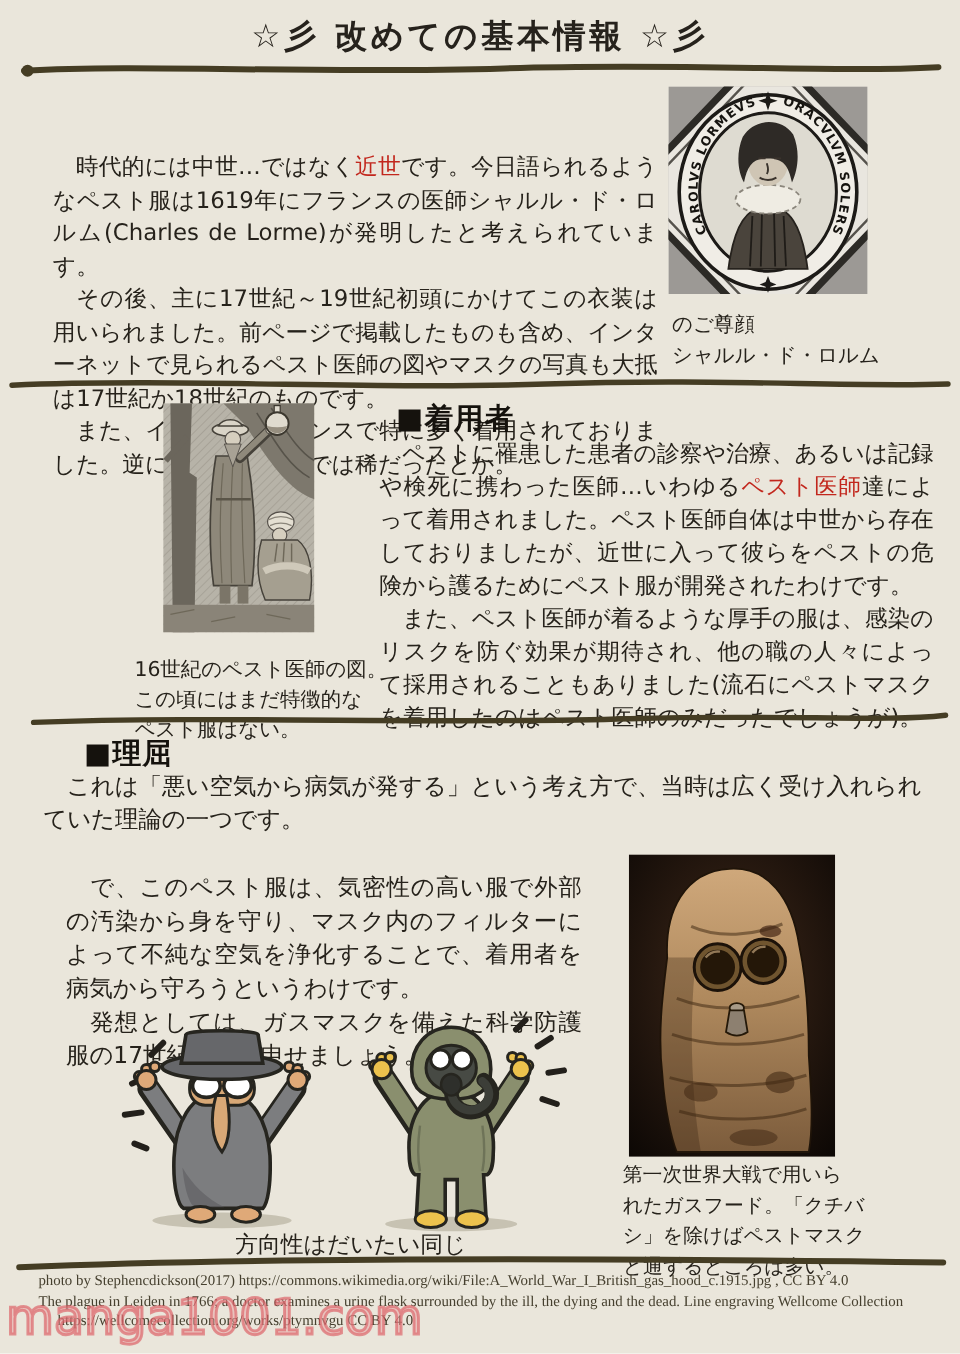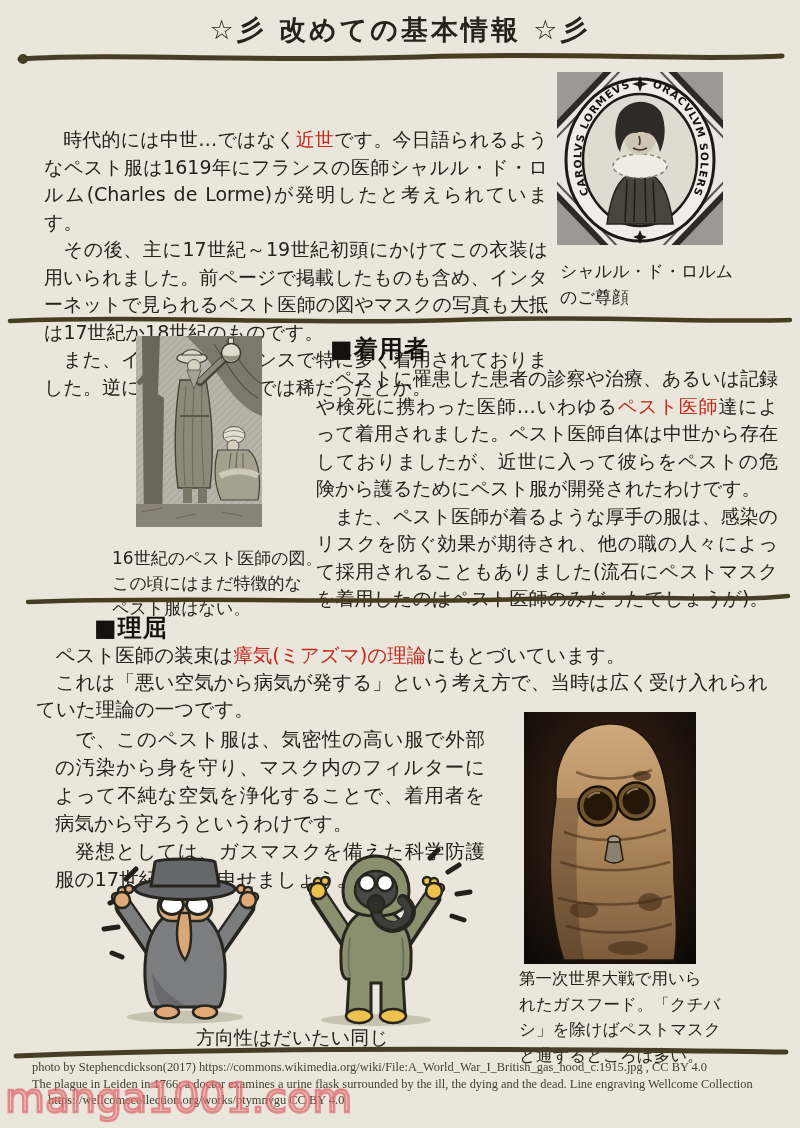--- a/index.html
+++ b/index.html
@@ -22,21 +22,21 @@
   .caption{position:absolute; font-size:17px; line-height:26px; font-weight:500; color:#26221b;}
   .caption div{white-space:nowrap;}
   #era-body{left:44px; top:110px; width:504px;margin-top:16px;}
   #era-heading{left:62px; top:78px;}
   #portrait-fig{left:557px; top:72px; width:166px; height:173px;}
   #portrait-caption{left:560px; top:258px;}
   #wearer-heading{left:330px; top:333px;}
   #wearer-body{left:316px; top:365px; width:462px;}
   #doctor16-fig{left:136px; top:336px; width:126px; height:191px;}
   #doctor16-caption{left:112px; top:546px; line-height:25px;}
-  #logic-heading{left:70px; top:612px;margin-left:24px;}
+  #logic-heading{left:70px; top:612px;}
   #logic-body-full{left:36px; top:642px; width:732px; font-size:19.5px; line-height:27px;}
   #logic-body-narrow{left:55px; top:726px; width:430px; font-size:19.5px; line-height:28px;}
   #cartoon-doctor{left:92px; top:853px; width:183px; height:174px;}
   #cartoon-gas{left:278px; top:848px; width:198px; height:181px;}
   #cartoon-caption{left:196px; top:1024px; font-size:19px; font-weight:500;}
   #hood-fig{left:524px; top:712px; width:172px; height:252px;}
   #hood-caption{left:519px; top:966px; font-size:16.5px; line-height:25.5px;}
   #footer{
     position:absolute; left:32px; top:1059px; width:760px;
     font-family:"Liberation Serif","DejaVu Serif",serif;
@@ -102,22 +102,22 @@
       <path d="M62,42 C56,56 58,72 63,80 C66,66 70,60 83,60 C96,60 100,66 103,80 C108,70 110,54 104,40 C94,26 72,26 62,42 Z" fill="#2e2a26"></path>
       <g stroke="#3a332c" stroke-width="1.6" fill="none">
         <line x1="75" y1="60" x2="81" y2="60"></line>
           <line x1="88" y1="60" x2="94" y2="60"></line>
         <path d="M82,64 q2,6 0,9"></path>
           <path d="M76,76 q7,4 14,0"></path>
       </g>
     </svg>
   </figure>
   <div class="caption" id="portrait-caption">
+    <div>のご尊顔</div>
     <div>シャルル・ド・ロルム</div>
-    <div>のご尊顔</div>
   </div>
 
   <svg class="divider" style="top:312px" viewBox="0 0 800 18">
     <path d="M10,9 C150,3 310,13 455,8 C600,3 705,11 790,8" fill="none" stroke="#453d24" stroke-width="4.5" stroke-linecap="round"></path>
   </svg>
 
   <figure id="doctor16-fig">
     <svg width="126" height="191" viewBox="0 0 126 191">
       <defs>
         <pattern id="eng-hatch" width="5" height="5" patternUnits="userSpaceOnUse" patternTransform="rotate(45)">
@@ -184,21 +184,20 @@
     <p><span>　ペストに罹患した患者の診察や治療、あるいは記録や検死に携わった医師…いわゆる</span><span class="em-red">ペスト医師</span><span>達によって着用されました。ペスト医師自体は中世から存在しておりましたが、近世に入って彼らをペストの危険から護るためにペスト服が開発されたわけです。</span></p>
     <p><span>　また、ペスト医師が着るような厚手の服は、感染のリスクを防ぐ効果が期待され、他の職の人々によって採用されることもありました(流石にペストマスクを着用したのはペスト医師のみだったでしょうが)。</span></p>
   </div>
 
   <svg class="divider" style="top:592px" viewBox="0 0 800 18">
     <path d="M28,10 C180,4 360,12 525,7 C655,3 735,10 788,4" fill="none" stroke="#453d24" stroke-width="4.5" stroke-linecap="round"></path>
   </svg>
 
   <div class="sec-heading" id="logic-heading">■理屈</div>
   <div class="body-text" id="logic-body-full">
-    <p><span>　ペスト医師の装束は</span><span class="em-red">瘴気(ミアズマ)の理論</span><span>にもとづいています。</span></p>
     <p><span>　これは「悪い空気から病気が発する」という考え方で、当時は広く受け入れられていた理論の一つです。</span></p>
   </div>
   <div class="body-text" id="logic-body-narrow">
     <p><span>　で、このペスト服は、気密性の高い服で外部の汚染から身を守り、マスク内のフィルターによって不純な空気を浄化することで、着用者を病気から守ろうというわけです。</span></p>
     <p><span>　発想としては、ガスマスクを備えた科学防護服の17世紀版、と申せましょう。</span></p>
   </div>
 
   <figure id="cartoon-doctor">
     <svg width="183" height="174" viewBox="0 0 183 174">
       <g stroke="#23201b" stroke-width="5" stroke-linecap="round">

